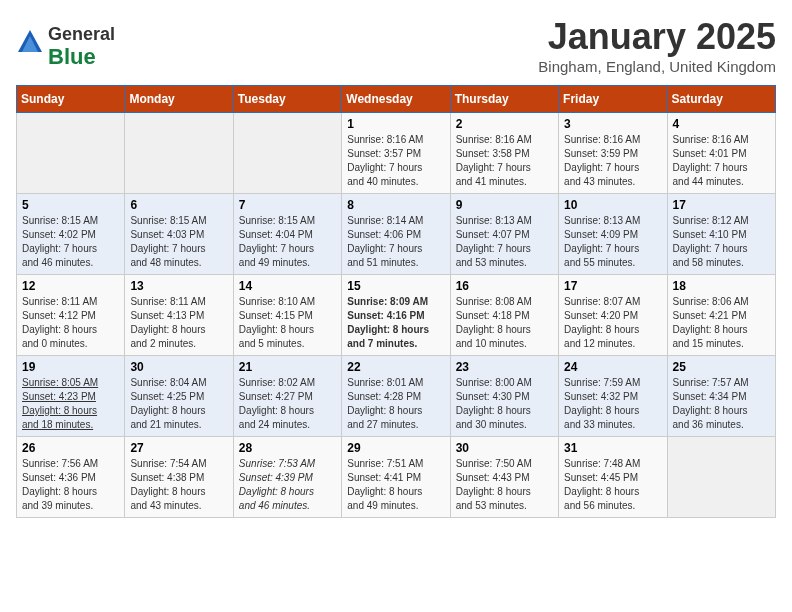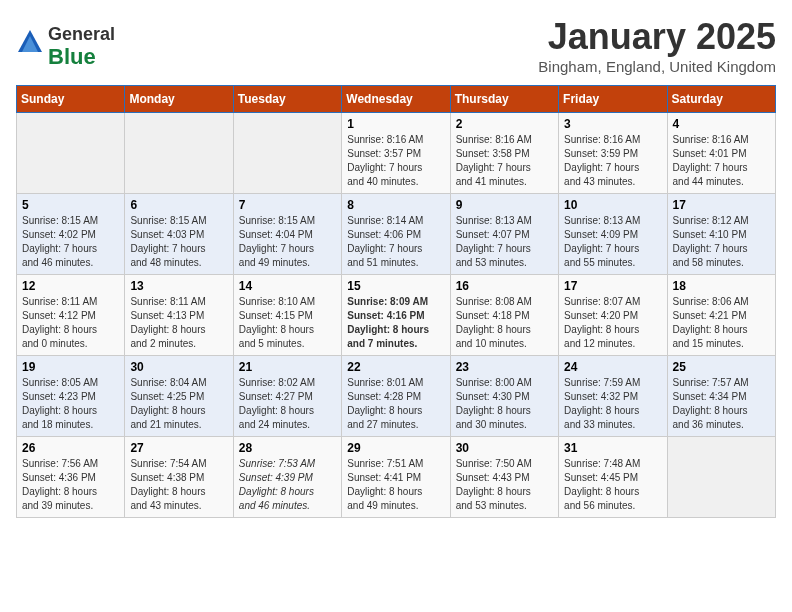--- a/index.html
+++ b/index.html
@@ -263,21 +263,21 @@
           <span class="day-number">18</span>
           <div class="day-info" style="white-space: pre-line;">Sunrise: 8:06 AM
 Sunset: 4:21 PM
 Daylight: 8 hours
 and 15 minutes.</div>
         </td>
       </tr>
       <tr>
         <td>
           <span class="day-number">19</span>
-          <div class="day-info" style="white-space: pre-line;">Sunrise: 8:05 AM
+          <div class="day-info" style="white-space: pre-line; text-decoration: underline;">Sunrise: 8:05 AM
 Sunset: 4:23 PM
 Daylight: 8 hours
 and 18 minutes.</div>
         </td>
         <td>
           <span class="day-number">30</span>
           <div class="day-info" style="white-space: pre-line;">Sunrise: 8:04 AM
 Sunset: 4:25 PM
 Daylight: 8 hours
 and 21 minutes.</div>

